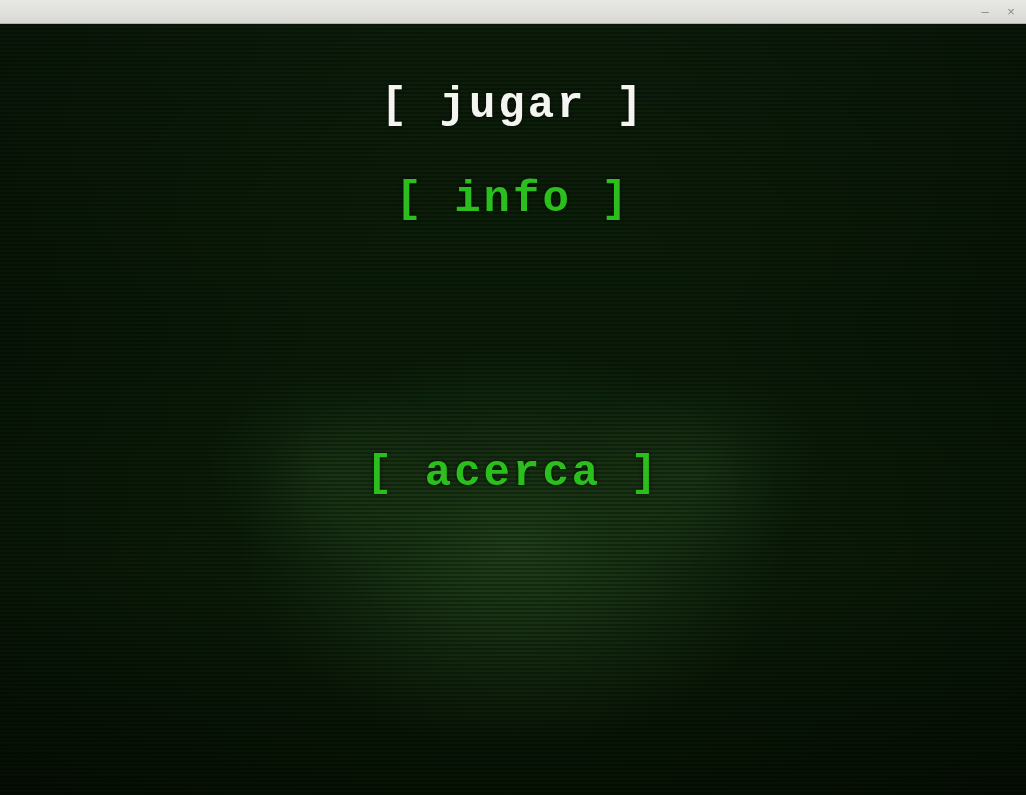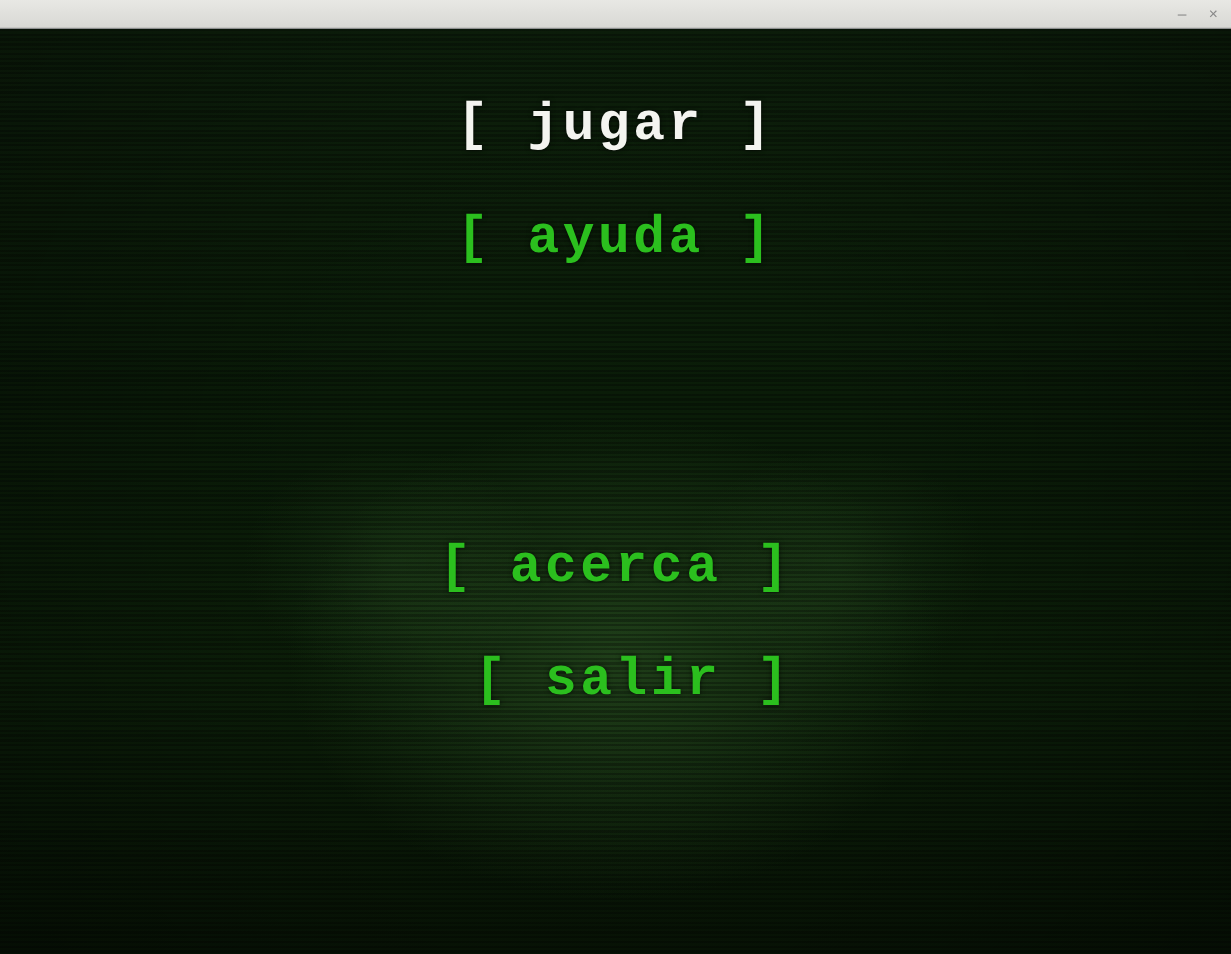--- a/index.html
+++ b/index.html
@@ -81,21 +81,21 @@
     }
     .menu-group-top {
       display: flex;
       flex-direction: column;
       align-items: center;
       gap: 44px;
     }
     .menu-group-bottom {
       display: flex;
       flex-direction: column;
-      align-items: flex-end;
+      align-items: flex-start;
       gap: 44px;
       margin-top: 224px;
     }
     .menu-item {
       font-family: "Courier New", "Lucida Console", monospace;
       font-size: 44px;
       font-weight: bold;
       letter-spacing: 3px;
       cursor: pointer;
       text-shadow: 0 0 4px rgba(0,0,0,0.7);
@@ -117,20 +117,19 @@
 </div>
 
 <div class="game-viewport">
   <div class="bg-layer"></div>
   <div class="scanlines"></div>
   <div class="vignette"></div>
 
   <div class="menu-container">
     <div class="menu-group-top">
       <div class="menu-item selected">[ jugar ]</div>
-      <div class="menu-item normal">[ ayuda ]</div>
+      <div class="menu-item normal">[ info ]</div>
     </div>
     <div class="menu-group-bottom">
       <div class="menu-item normal">[ acerca ]</div>
-      <div class="menu-item normal">[ salir ]</div>
     </div>
   </div>
 </div>
 
 </body></html>

